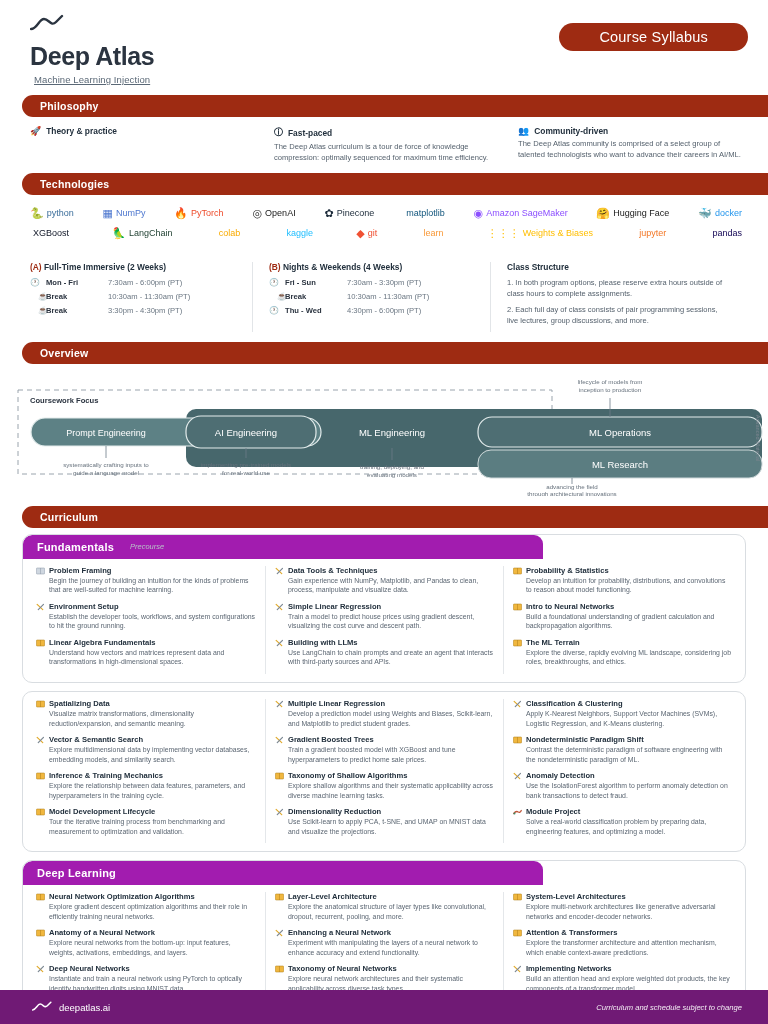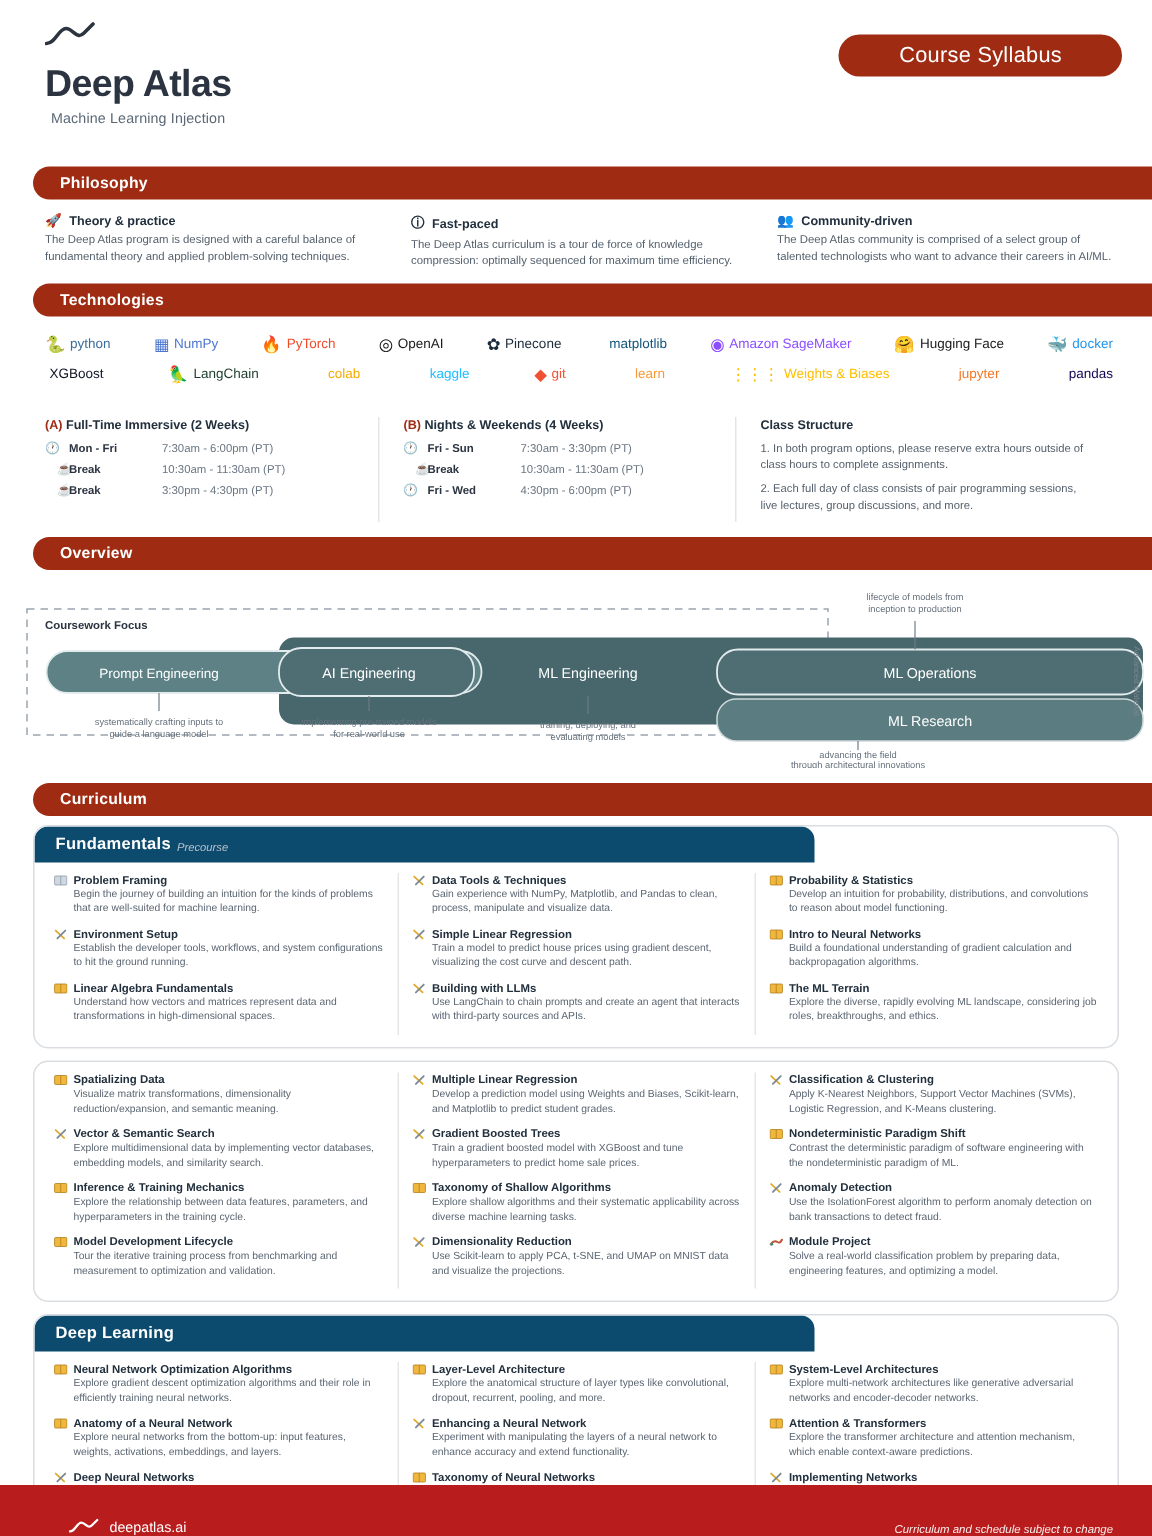--- a/index.html
+++ b/index.html
@@ -10,21 +10,21 @@
     color: #2b3440;
     overflow: hidden;
   }
   .page { position: relative; width: 768px; height: 1024px; }
 
   
   .header { display: flex; align-items: flex-start; justify-content: space-between; padding: 14px 20px 0 30px; }
   .brand-row { display: flex; gap: 8px; flex-direction: column; }
   .logo-mark { width: 34px; height: 20px; display:block; }
   .brand-name { font-size: 25px; font-weight: 700; letter-spacing: -0.4px; color: #2b3440; }
-  .brand-sub { font-size: 9.5px; color: #5a6876; margin: 3px 0 16px 4px; letter-spacing: 0.1px; }
+  .brand-sub { font-size: 9.5px; color: #5a6876; margin: 3px 0 0 4px; letter-spacing: 0.1px; text-decoration: underline; }
   .syllabus-pill {
     background: #9e2b12; color: #fff; border-radius: 20px;
     padding: 6px 40px; font-size: 14.5px; letter-spacing: 0.2px;
     margin-top: 9px;
   }
 
   
   .band {
     background: #9e2b12; color: #fff;
     border-top-left-radius: 14px; border-bottom-left-radius: 14px;
@@ -61,40 +61,40 @@
   .sched-note { font-size: 7.5px; line-height: 1.45; color: #55616d; margin-bottom: 5px; }
 
   
   .ovw { position: relative; height: 128px; margin: 4px 0 0 0; }
   .ovw svg { display:block; }
 
   
   .modules { padding: 6px 22px 0 22px; }
   .module { border: 1px solid #d9dde1; border-radius: 10px; margin-bottom: 8px; background: #fff; overflow: hidden; }
   .module-head {
-    background: #0c4a6e; color: #fff; border-radius: 9px 9px 0 0;
-    padding: 6px 14px; display: flex; align-items: flex-end; gap: 4px;
+    background: #a21caf; color: #fff; border-radius: 9px 9px 0 0;
+    padding: 6px 14px; display: flex; align-items: center; gap: 16px;
     width: 72%;
   }
   .module-title { font-size: 11px; font-weight: 600; letter-spacing: 0.2px; }
   .module-tag { font-size: 7.5px; font-style: italic; color: #b9c1c9; }
   .module-body { display: flex; padding: 7px 4px 8px 4px; }
   .mcol { width: 33.33%; padding: 0 9px; }
   .mcol + .mcol { border-left: 1px solid #e4e7ea; }
   .item { margin-bottom: 6.5px; }
   .item-head { display: flex; align-items: center; gap: 4px; font-size: 7.6px; font-weight: 700; color: #22303d; }
   .item-desc { font-size: 6.9px; line-height: 1.42; color: #5b6672; padding-left: 13px; margin-top: 1px; }
   .ico { width: 9px; flex: 0 0 9px; height: 8px; margin-top: 1px; display:block; }
 
   
   .footer {
     position: absolute; left: 0; bottom: 0; width: 768px; height: 34px;
-    background: #b91c1c; color: #fff;
-    display: flex; align-items: flex-end; justify-content: space-between;
-    padding: 0 26px 0 46px;
+    background: #701a75; color: #fff;
+    display: flex; align-items: center; justify-content: space-between;
+    padding: 0 26px 0 32px;
   }
   .foot-left { display: flex; align-items: center; gap: 7px; font-size: 9.5px; }
   .foot-right { font-size: 7.6px; font-style: italic; opacity: .92; }
 </style>
 </head>
 <body>
 
 <div class="page">
 
   <div class="header">
@@ -111,21 +111,20 @@
   </div>
 
   <div class="band-wrap">
     <div class="band">Philosophy</div>
     <div class="phil-row" id="phil-row">
         <div class="phil-col">
           <div class="phil-head">
             <span class="phil-ico">🚀</span>
             <span>Theory &amp; practice</span>
           </div>
-          <div class="phil-body">The Deep Atlas program is designed with a careful balance of fundamental theory and applied problem-solving techniques.</div>
         </div>
         <div class="phil-col">
           <div class="phil-head">
             <span class="phil-ico">ⓘ</span>
             <span>Fast-paced</span>
           </div>
           <div class="phil-body">The Deep Atlas curriculum is a tour de force of knowledge compression: optimally sequenced for maximum time efficiency.</div>
         </div>
         <div class="phil-col">
           <div class="phil-head">
@@ -255,21 +254,21 @@
               <span class="d">Fri - Sun</span>
               <span class="t">7:30am - 3:30pm (PT)</span>
             </div>
             <div class="sched-line ind">
               <span class="ic">☕</span>
               <span class="d">Break</span>
               <span class="t">10:30am - 11:30am (PT)</span>
             </div>
             <div class="sched-line">
               <span class="ic">🕐</span>
-              <span class="d">Fri - Wed</span>
+              <span class="d">Thu - Wed</span>
               <span class="t">4:30pm - 6:00pm (PT)</span>
             </div>
           </div>
       </div>
       <div class="sched-col c">
         <div class="sched-title">Class Structure</div>
         <div id="sched-notes">
             <div class="sched-note">1. In both program options, please reserve extra hours outside of class hours to complete assignments.</div>
             <div class="sched-note">2. Each full day of class consists of pair programming sessions, live lectures, group discussions, and more.</div>
           </div>

